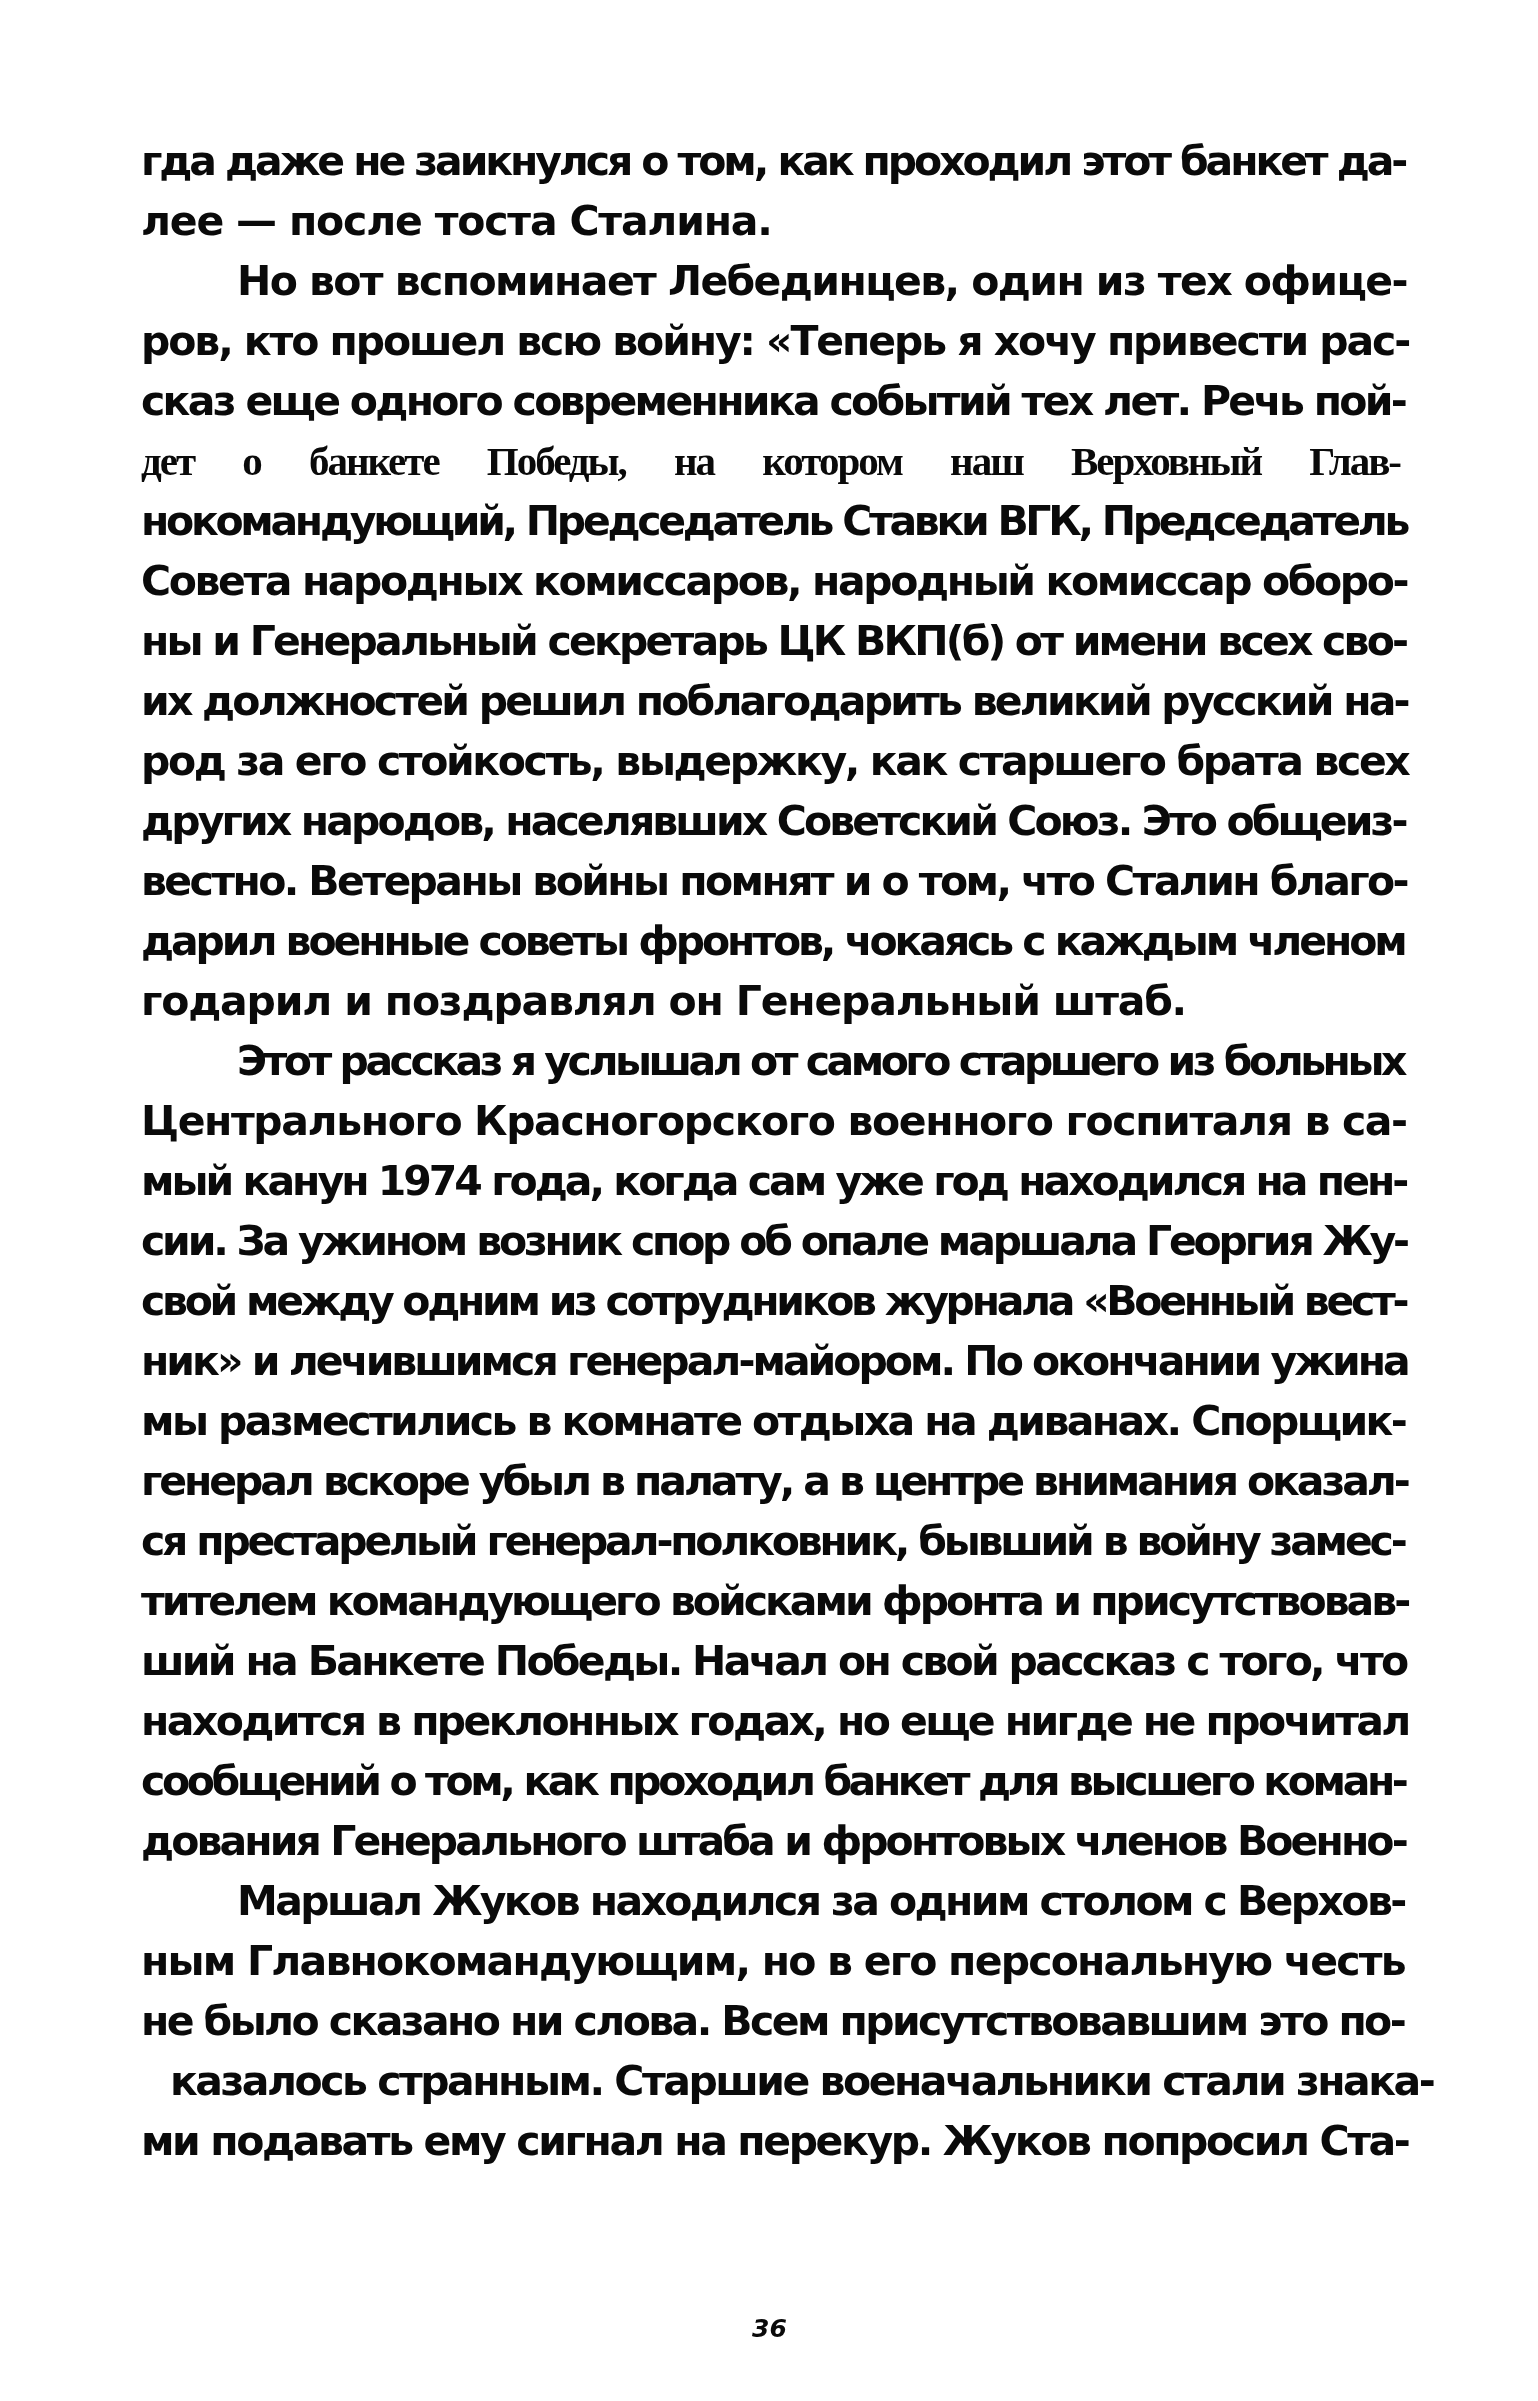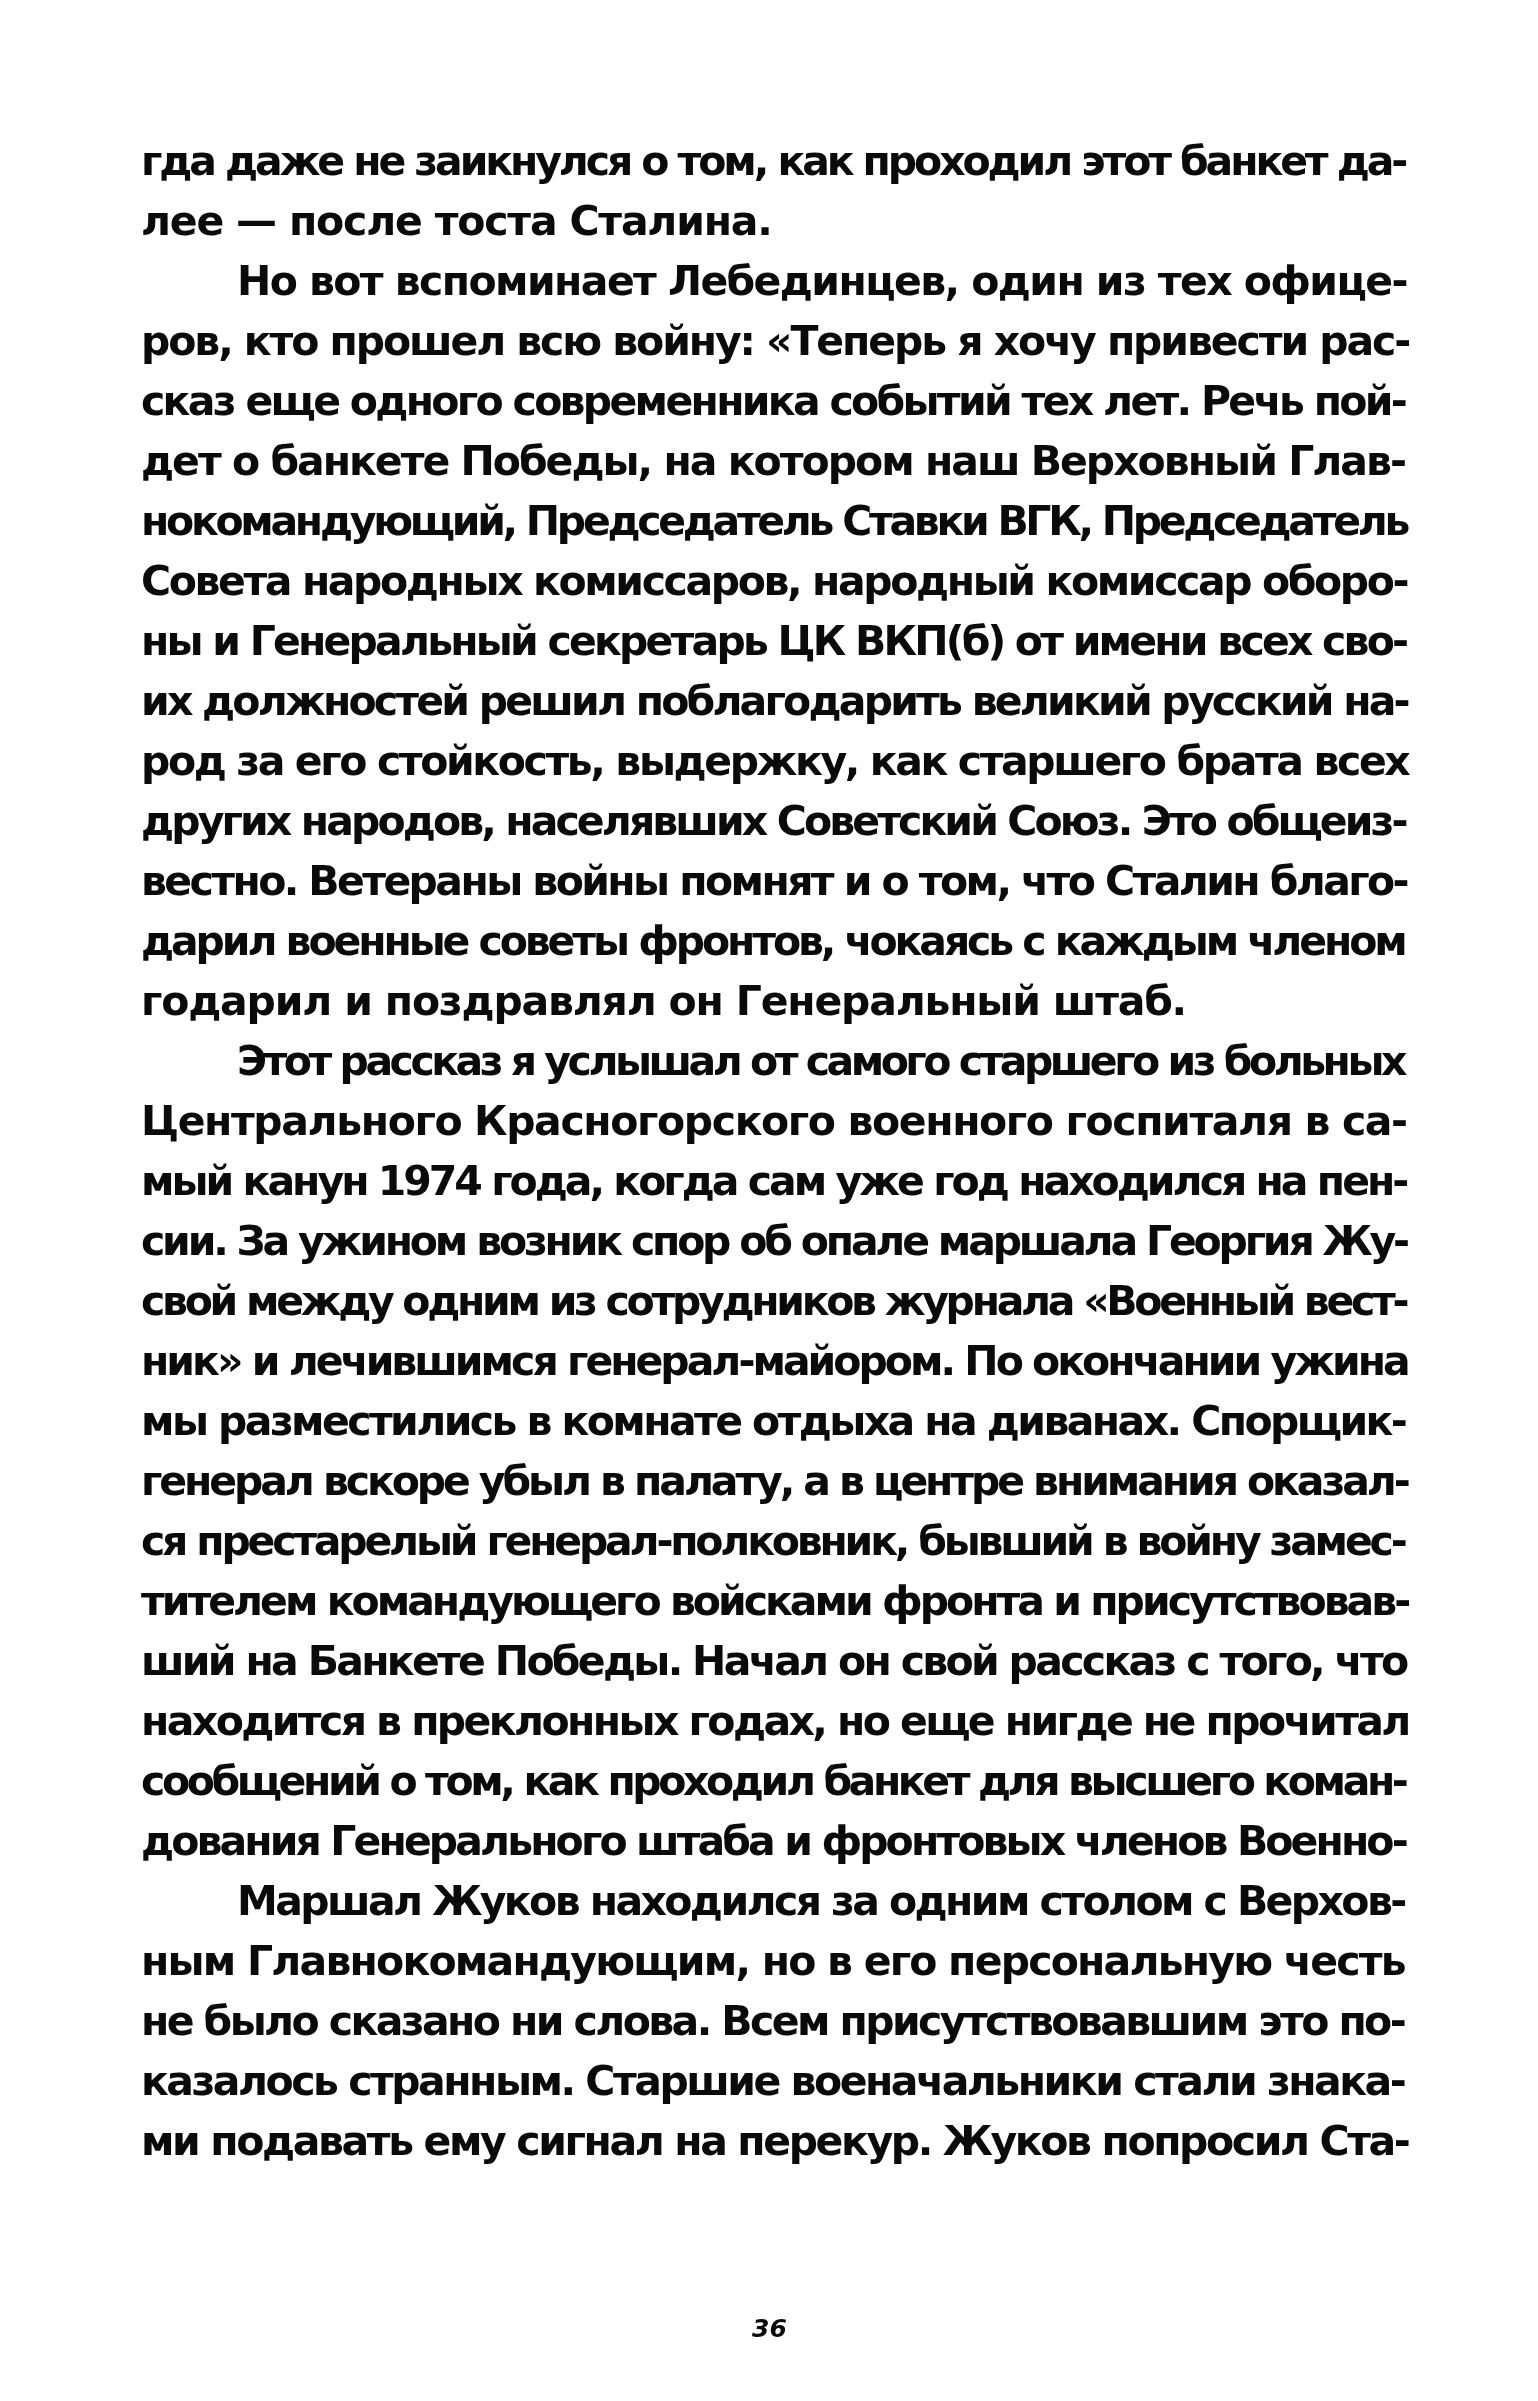--- a/index.html
+++ b/index.html
@@ -43,21 +43,21 @@
 </head>
 <body>
 
 <div class="page">
   <div class="text-block" id="text-block">
       <span class="line" style="white-space: nowrap; letter-spacing: -3.1px;">гда даже не заикнулся о том, как проходил этот банкет да-</span>
       <span class="line last" style="white-space: nowrap;">лее — после тоста Сталина.</span>
       <span class="line indent" style="white-space: nowrap; letter-spacing: -1.6px;">Но вот вспоминает Лебединцев, один из тех офице-</span>
       <span class="line" style="white-space: nowrap; letter-spacing: -2.1px;">ров, кто прошел всю войну: «Теперь я хочу привести рас-</span>
       <span class="line" style="white-space: nowrap; letter-spacing: -2.7px;">сказ еще одного современника событий тех лет. Речь пой-</span>
-      <span class="line" style="white-space: nowrap; letter-spacing: -2px;">дет о банкете Победы, на котором наш Верховный Глав-</span>
+      <span class="line" style="white-space: nowrap; letter-spacing: -2px; font-family: Liberation Serif, serif;">дет о банкете Победы, на котором наш Верховный Глав-</span>
       <span class="line" style="white-space: nowrap; letter-spacing: -3.3px;">нокомандующий, Председатель Ставки ВГК, Председатель</span>
       <span class="line" style="white-space: nowrap; letter-spacing: -2.4px;">Совета народных комиссаров, народный комиссар оборо-</span>
       <span class="line" style="white-space: nowrap; letter-spacing: -2.8px;">ны и Генеральный секретарь ЦК ВКП(б) от имени всех сво-</span>
       <span class="line" style="white-space: nowrap; letter-spacing: -2.8px;">их должностей решил поблагодарить великий русский на-</span>
       <span class="line" style="white-space: nowrap; letter-spacing: -2.4px;">род за его стойкость, выдержку, как старшего брата всех</span>
       <span class="line" style="white-space: nowrap; letter-spacing: -2.9px;">других народов, населявших Советский Союз. Это общеиз-</span>
       <span class="line" style="white-space: nowrap; letter-spacing: -2.6px;">вестно. Ветераны войны помнят и о том, что Сталин благо-</span>
       <span class="line" style="white-space: nowrap; letter-spacing: -3.1px;">дарил военные советы фронтов, чокаясь с каждым членом</span>
       <span class="line last" style="white-space: nowrap;">годарил и поздравлял он Генеральный штаб.</span>
       <span class="line indent" style="white-space: nowrap; letter-spacing: -3.5px;">Этот рассказ я услышал от самого старшего из больных</span>
@@ -70,18 +70,18 @@
       <span class="line" style="white-space: nowrap; letter-spacing: -3.1px;">генерал вскоре убыл в палату, а в центре внимания оказал-</span>
       <span class="line" style="white-space: nowrap; letter-spacing: -3.2px;">ся престарелый генерал-полковник, бывший в войну замес-</span>
       <span class="line" style="white-space: nowrap; letter-spacing: -3px;">тителем командующего войсками фронта и присутствовав-</span>
       <span class="line" style="white-space: nowrap; letter-spacing: -2.7px;">ший на Банкете Победы. Начал он свой рассказ с того, что</span>
       <span class="line" style="white-space: nowrap; letter-spacing: -2.6px;">находится в преклонных годах, но еще нигде не прочитал</span>
       <span class="line" style="white-space: nowrap; letter-spacing: -3.4px;">сообщений о том, как проходил банкет для высшего коман-</span>
       <span class="line" style="white-space: nowrap; letter-spacing: -2.9px;">дования Генерального штаба и фронтовых членов Военно-</span>
       <span class="line indent" style="white-space: nowrap; letter-spacing: -2.6px;">Маршал Жуков находился за одним столом с Верхов-</span>
       <span class="line" style="white-space: nowrap; letter-spacing: -1.8px;">ным Главнокомандующим, но в его персональную честь</span>
       <span class="line" style="white-space: nowrap; letter-spacing: -2.6px;">не было сказано ни слова. Всем присутствовавшим это по-</span>
-      <span class="line" style="white-space: nowrap; letter-spacing: -2.5px;">казалось странным. Старшие военачальники стали знака-</span>
+      <span class="line" style="white-space: nowrap; letter-spacing: -2.5px; margin-left: 29px;">казалось странным. Старшие военачальники стали знака-</span>
       <span class="line" style="white-space: nowrap; letter-spacing: -2.4px;">ми подавать ему сигнал на перекур. Жуков попросил Ста-</span>
     </div>
   <div class="page-number">36</div>
 </div>
 
 
 </body></html>

